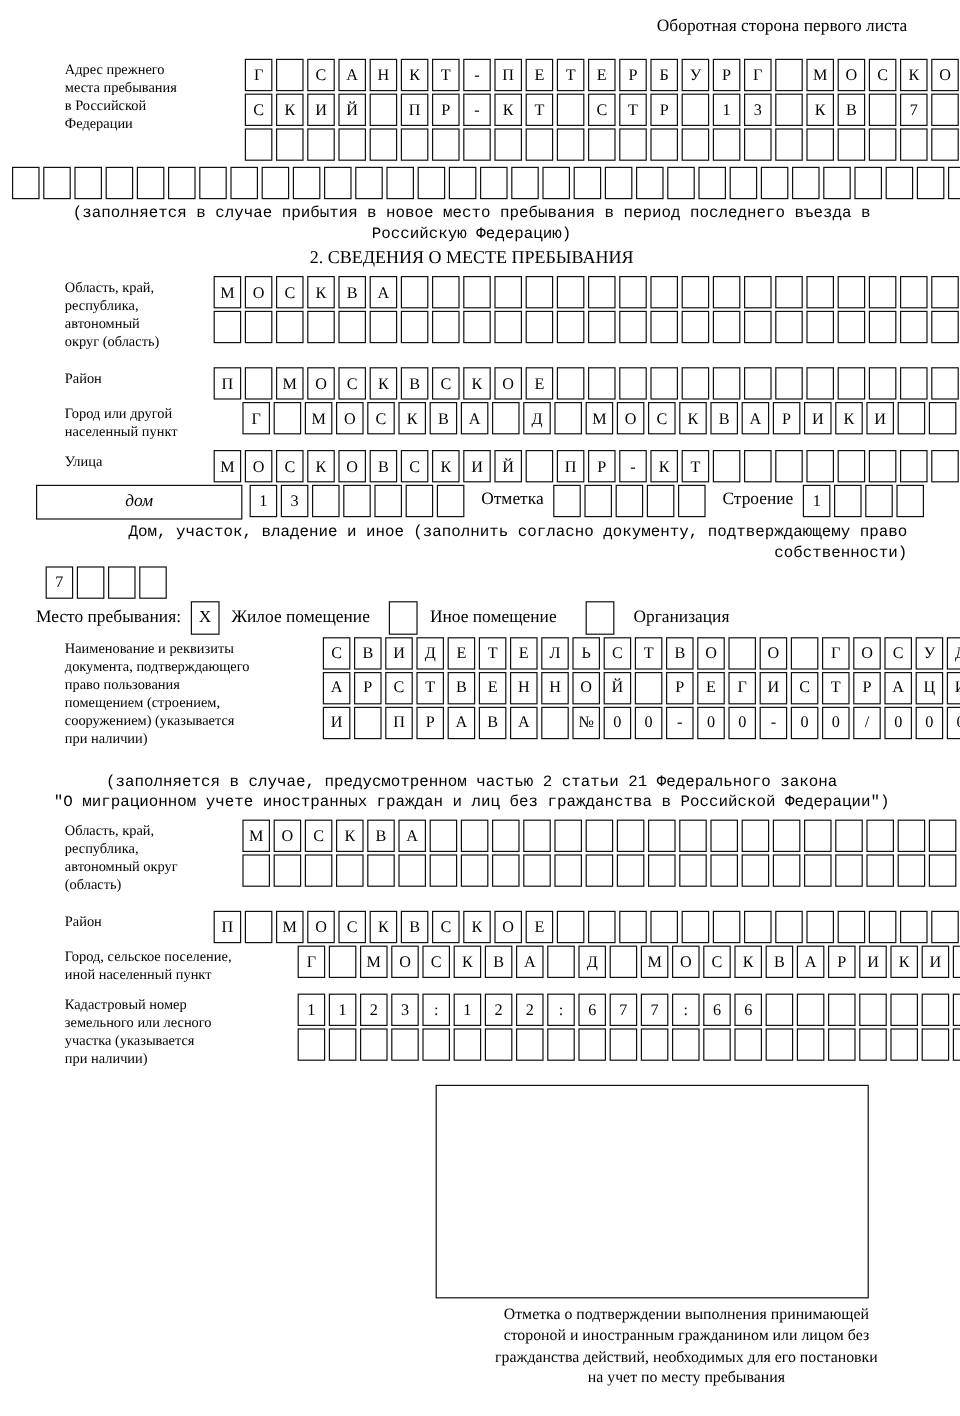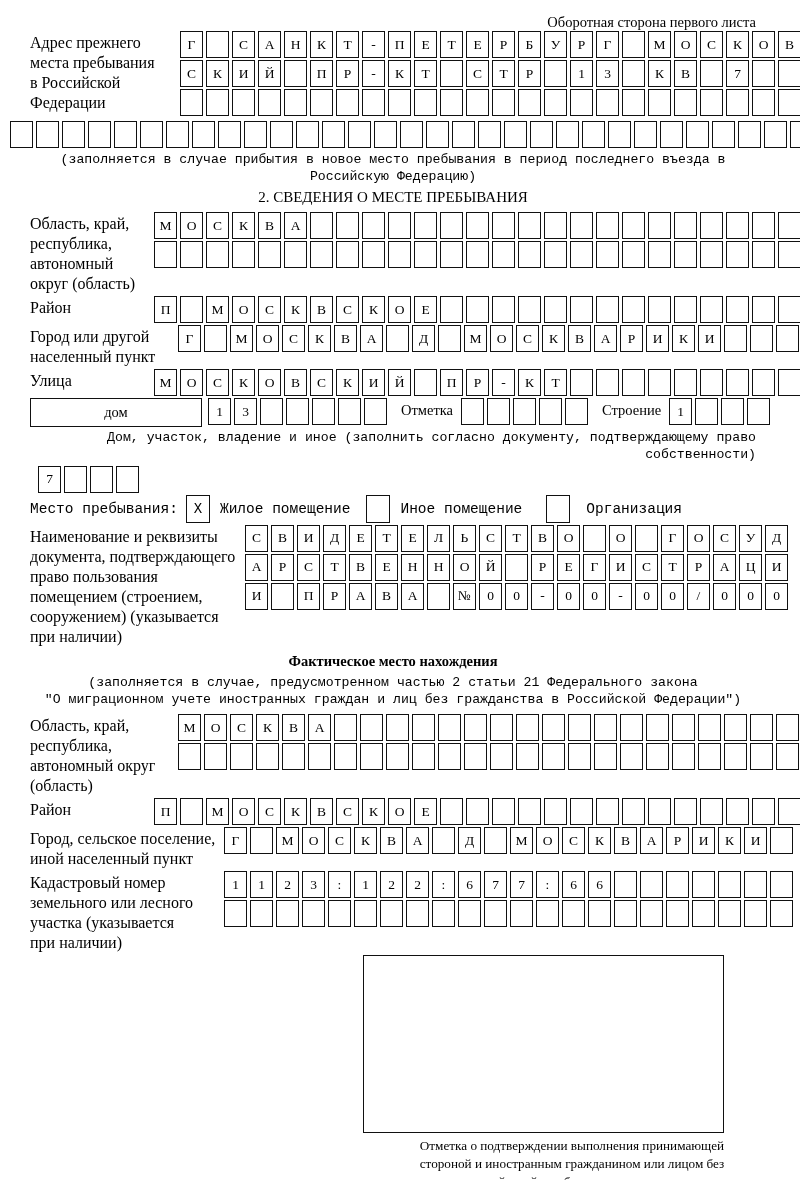--- a/index.html
+++ b/index.html
@@ -1,41 +1,41 @@
 <!DOCTYPE html>
 <html><head>
 <meta charset="utf-8">
 <style>
   html,body{margin:0;padding:0;}
   body{
     width:800px;height:1180px;overflow:hidden;background:#ffffff;color:#000;
     font-family:"Liberation Serif","DejaVu Serif",serif;
   }
   .page{padding:14px 44px 0 30px;}
-  .topnote{text-align:right;font-size:14.5px;}
+  .topnote{text-align:right;font-size:14.5px;margin-bottom:18px;}
   .frow{display:flex;align-items:flex-start;margin-bottom:2px;}
-  .lbl{font-size:16px;line-height:1.25;white-space:pre-line;flex:none;padding-top:2px;}
+  .lbl{font-size:12px;line-height:1.25;white-space:pre-line;flex:none;padding-top:2px;margin-left:24px;}
   .w124{width:124px}.w148{width:148px}.w150{width:150px}.w194{width:194px}.w215{width:215px}
   .mh74{min-height:74px}.mh38{min-height:38px}.mh110{min-height:110px}
   .cellstack .cellrow{margin-bottom:2px;}
   .cellrow{display:flex;gap:3px;}
   .cell{flex:none;width:21px;height:25px;border:1.7px solid #111;
         display:flex;align-items:center;justify-content:center;
         font-size:13.5px;line-height:1;background:#fff;}
   .fullrow{margin-left:-20px;margin-top:3px;margin-bottom:3px;}
   .note{font-size:13.2px;line-height:1.3;text-align:center;margin-bottom:2px;white-space:pre-line;font-family:Liberation Mono, monospace;}
   .note-left{text-align:right;}
   .sectitle{font-size:15px;font-weight:normal;text-align:center;margin:4px 0 6px;}
   .subtitle{font-size:14.5px;font-weight:bold;text-align:center;margin:6px 0 4px;}
-  .namedbox{flex:none;border:1.7px solid #111;height:27px;display:flex;align-items:center;justify-content:center;font-size:14.5px;}
+  .namedbox{flex:none;border:1.7px solid #111;height:27px;display:flex;align-items:center;justify-content:center;font-size:14.5px;font-style:italic;}
   .w170{width:170px}.w200{width:200px}
   .gap6{width:6px;flex:none}.gap8{width:8px;flex:none}
   .inlinelbl{font-size:14.5px;padding:4px 8px 0 14px;flex:none;}
   .chkbox{flex:none;width:22px;height:26px;border:1.7px solid #111;display:flex;align-items:center;justify-content:center;font-size:14px;}
-  .mestorow{align-items:center;margin-bottom:2px;font-family:Liberation Mono, monospace;}
+  .mestorow{align-items:center;margin-bottom:2px;}
   .mestorow .txt{font-size:14.5px;flex:none;}
   .ml8{margin-left:8px}.ml10{margin-left:10px}.ml16{margin-left:16px}.ml24{margin-left:24px}
   .selnote{width:400px;margin-left:135px;}
   .bigbox{border:1.6px solid #111;width:359px;height:176px;margin-left:333px;margin-top:2px;}
   .caption{margin-left:332px;width:420px;text-align:center;font-size:13.2px;line-height:1.35;white-space:pre-line;margin-top:4px;}
 </style>
 </head>
 <body>
 
 <div class="page">
@@ -444,21 +444,20 @@
           <span class="cell">0</span>
           <span class="cell">0</span>
           <span class="cell">/</span>
           <span class="cell">0</span>
           <span class="cell">0</span>
           <span class="cell">0</span>
         </div>
     </div>
   </div>
 
-  <div class="subtitle">Фактическое место нахождения</div>
   <div class="note">(заполняется в случае, предусмотренном частью 2 статьи 21 Федерального закона
 "О миграционном учете иностранных граждан и лиц без гражданства в Российской Федерации")</div>
 
   <div class="frow mh74" style="margin-top:6px">
     <div class="lbl w148">Область, край,
 республика,
 автономный округ
 (область)</div>
     <div class="cellstack">
       <div class="cellrow">

